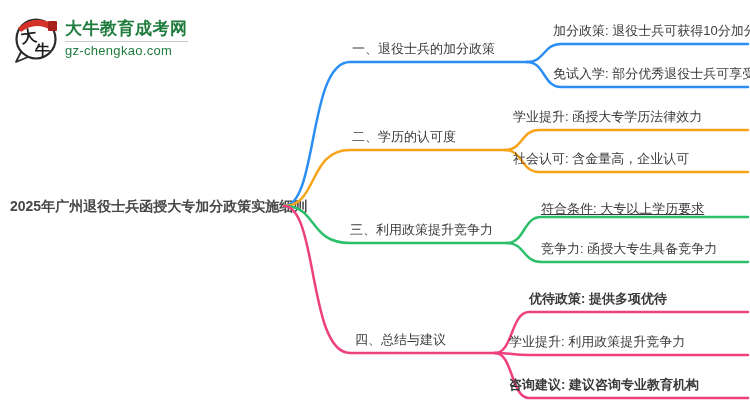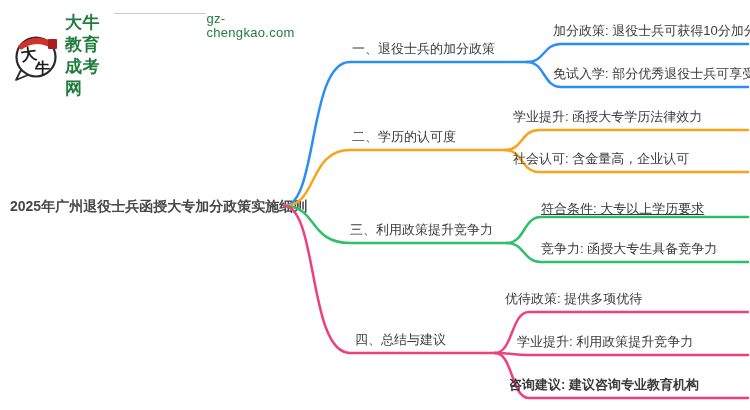--- a/index.html
+++ b/index.html
@@ -3,21 +3,21 @@
 <meta charset="utf-8">
 <style>
   html,body{margin:0;padding:0;background:#fff;}
   .canvas{
     position:relative;width:750px;height:410px;background:#ffffff;
     font-family:"Liberation Sans","DejaVu Sans",sans-serif;overflow:hidden;
   }
   
   .site-header{position:absolute;left:13px;top:12px;display:flex;align-items:center;}
   .logo-svg{display:block;}
-  .site-text{margin-left:4px;display:flex;}
+  .site-text{margin-left:4px;display:flex;flex-direction:column;}
   .site-name{font-size:17px;font-weight:800;color:#1f7c3d;letter-spacing:0.5px;line-height:22px;}
   .site-rule{height:1px;background:#c9c9c9;margin:1px 0 2px 0;width:100%;}
   .site-domain{font-size:13px;font-weight:400;color:#1f7c3d;letter-spacing:0.3px;line-height:14px;}
   
   .root-title{
     position:absolute;left:10px;top:197px;font-size:14px;font-weight:600;
     color:#474747;line-height:18px;white-space:nowrap;
   }
   .branch-label,.leaf-label{
     position:absolute;height:20px;line-height:20px;font-size:13px;
@@ -73,17 +73,17 @@
       <div class="branch-label" style="left: 352px; top: 39px;">一、退役士兵的加分政策</div>
       <div class="leaf-label" style="left: 553px; top: 21px;">加分政策: 退役士兵可获得10分加分</div>
       <div class="leaf-label" style="left: 553px; top: 64px;">免试入学: 部分优秀退役士兵可享受</div>
       <div class="branch-label" style="left: 352px; top: 127px;">二、学历的认可度</div>
       <div class="leaf-label" style="left: 513px; top: 107px;">学业提升: 函授大专学历法律效力</div>
       <div class="leaf-label" style="left: 513px; top: 149px; text-align: right;">社会认可: 含金量高，企业认可</div>
       <div class="branch-label" style="left: 350px; top: 220px;">三、利用政策提升竞争力</div>
       <div class="leaf-label" style="left: 541px; top: 199px; text-decoration: underline;">符合条件: 大专以上学历要求</div>
       <div class="leaf-label" style="left: 541px; top: 239px;">竞争力: 函授大专生具备竞争力</div>
       <div class="branch-label" style="left: 355px; top: 330px;">四、总结与建议</div>
-      <div class="leaf-label" style="left: 505px; top: 289px;">优待政策: 提供多项优待</div>
-      <div class="leaf-label" style="left: 509px; top: 332px; padding-left: 8px;">学业提升: 利用政策提升竞争力</div>
+      <div class="leaf-label" style="left: 529px; top: 289px; font-weight: bold;">优待政策: 提供多项优待</div>
+      <div class="leaf-label" style="left: 509px; top: 332px;">学业提升: 利用政策提升竞争力</div>
       <div class="leaf-label" style="left: 509px; top: 375px; font-weight: bold;">咨询建议: 建议咨询专业教育机构</div>
     </div>
 </div>
 
 </body></html>

